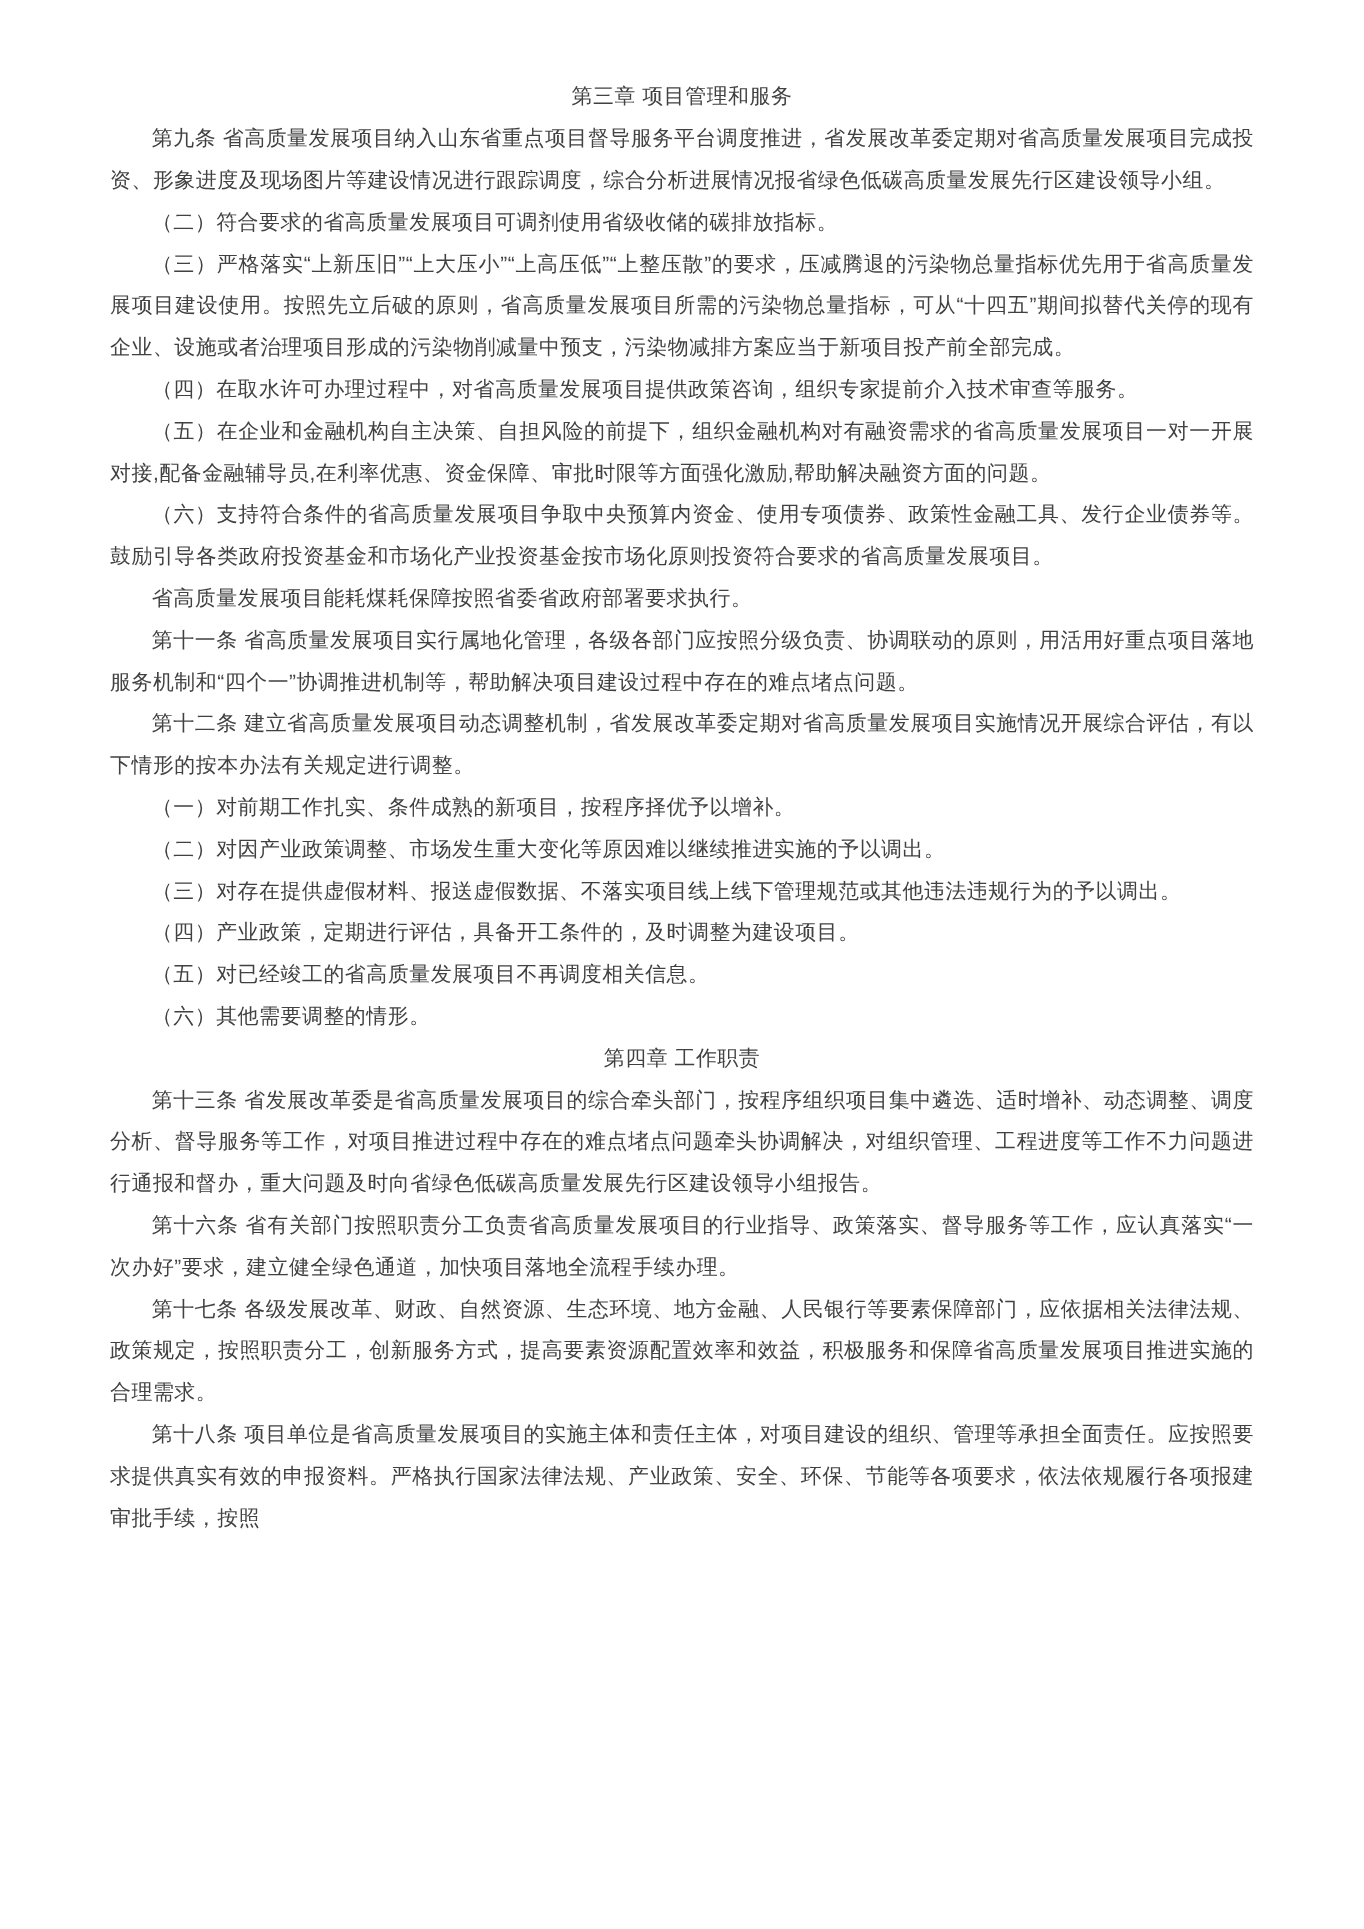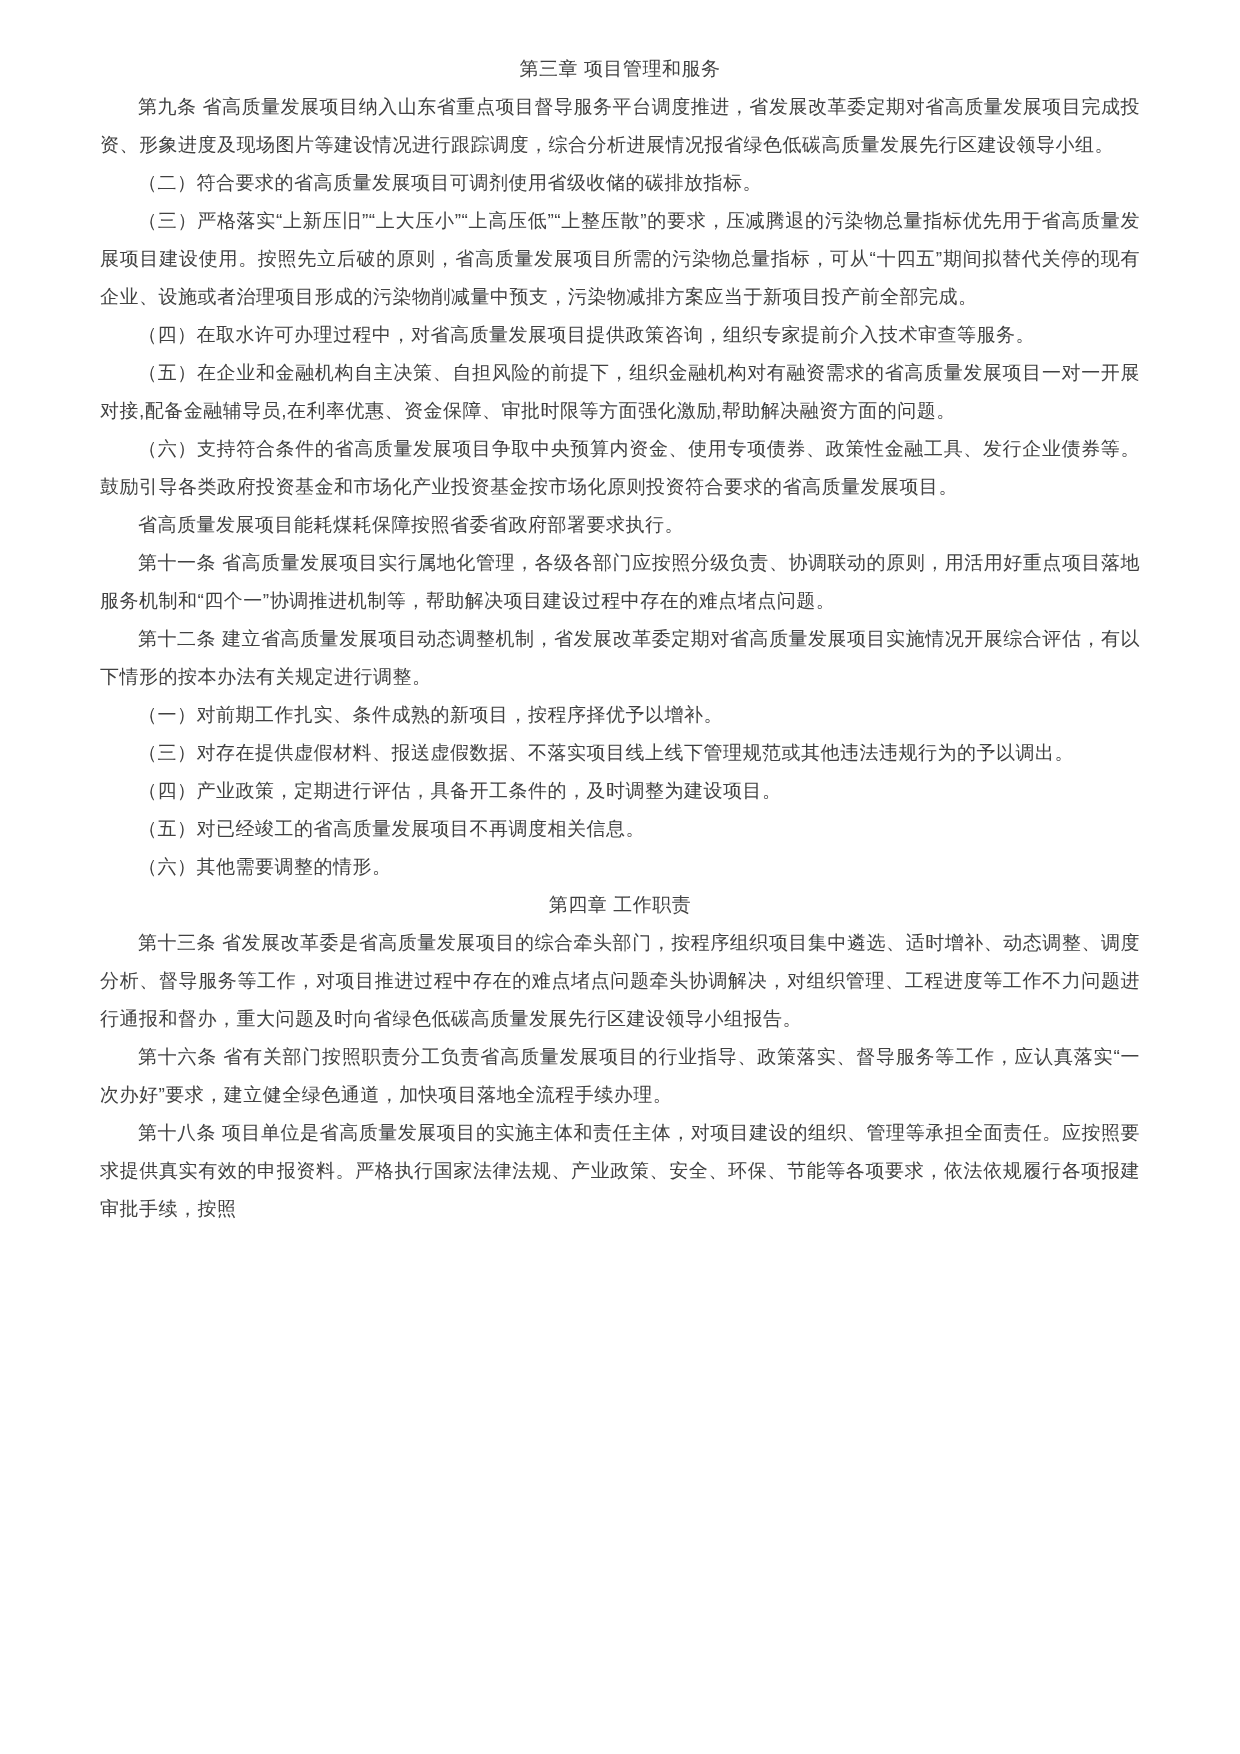--- a/index.html
+++ b/index.html
@@ -11,21 +11,21 @@
     width: 1240px;
     height: 1754px;
     font-family: "Liberation Sans", "DejaVu Sans", sans-serif;
     color: #414141;
     overflow: hidden;
   }
   .page {
     box-sizing: border-box;
     width: 1240px;
     height: 1754px;
-    padding: 50px 100px 0 100px;
+    padding: 70px 100px 0 100px;
     background: #ffffff;
   }
   .para, .heading {
     margin: 0;
     font-size: 19px;
     line-height: 38px;
     font-weight: 400;
     letter-spacing: 0.5px;
   }
   .para {
@@ -46,21 +46,23 @@
   <p class="para">第九条 省高质量发展项目纳入山东省重点项目督导服务平台调度推进，省发展改革委定期对省高质量发展项目完成投资、形象进度及现场图片等建设情况进行跟踪调度，综合分析进展情况报省绿色低碳高质量发展先行区建设领导小组。</p>
   <p class="para">（二）符合要求的省高质量发展项目可调剂使用省级收储的碳排放指标。</p>
   <p class="para">（三）严格落实“上新压旧”“上大压小”“上高压低”“上整压散”的要求，压减腾退的污染物总量指标优先用于省高质量发展项目建设使用。按照先立后破的原则，省高质量发展项目所需的污染物总量指标，可从“十四五”期间拟替代关停的现有企业、设施或者治理项目形成的污染物削减量中预支，污染物减排方案应当于新项目投产前全部完成。</p>
   <p class="para">（四）在取水许可办理过程中，对省高质量发展项目提供政策咨询，组织专家提前介入技术审查等服务。</p>
   <p class="para">（五）在企业和金融机构自主决策、自担风险的前提下，组织金融机构对有融资需求的省高质量发展项目一对一开展对接,配备金融辅导员,在利率优惠、资金保障、审批时限等方面强化激励,帮助解决融资方面的问题。</p>
   <p class="para">（六）支持符合条件的省高质量发展项目争取中央预算内资金、使用专项债券、政策性金融工具、发行企业债券等。鼓励引导各类政府投资基金和市场化产业投资基金按市场化原则投资符合要求的省高质量发展项目。</p>
   <p class="para">省高质量发展项目能耗煤耗保障按照省委省政府部署要求执行。</p>
   <p class="para">第十一条 省高质量发展项目实行属地化管理，各级各部门应按照分级负责、协调联动的原则，用活用好重点项目落地服务机制和“四个一”协调推进机制等，帮助解决项目建设过程中存在的难点堵点问题。</p>
   <p class="para">第十二条 建立省高质量发展项目动态调整机制，省发展改革委定期对省高质量发展项目实施情况开展综合评估，有以下情形的按本办法有关规定进行调整。</p>
   <p class="para">（一）对前期工作扎实、条件成熟的新项目，按程序择优予以增补。</p>
+  <p class="para">（二）对因产业政策调整、市场发生重大变化等原因难以继续推进实施的予以调出。</p>
   <p class="para">（三）对存在提供虚假材料、报送虚假数据、不落实项目线上线下管理规范或其他违法违规行为的予以调出。</p>
   <p class="para">（四）产业政策，定期进行评估，具备开工条件的，及时调整为建设项目。</p>
   <p class="para">（五）对已经竣工的省高质量发展项目不再调度相关信息。</p>
   <p class="para">（六）其他需要调整的情形。</p>
   <p class="heading">第四章 工作职责</p>
   <p class="para">第十三条 省发展改革委是省高质量发展项目的综合牵头部门，按程序组织项目集中遴选、适时增补、动态调整、调度分析、督导服务等工作，对项目推进过程中存在的难点堵点问题牵头协调解决，对组织管理、工程进度等工作不力问题进行通报和督办，重大问题及时向省绿色低碳高质量发展先行区建设领导小组报告。</p>
   <p class="para">第十六条 省有关部门按照职责分工负责省高质量发展项目的行业指导、政策落实、督导服务等工作，应认真落实“一次办好”要求，建立健全绿色通道，加快项目落地全流程手续办理。</p>
+  <p class="para">第十七条 各级发展改革、财政、自然资源、生态环境、地方金融、人民银行等要素保障部门，应依据相关法律法规、政策规定，按照职责分工，创新服务方式，提高要素资源配置效率和效益，积极服务和保障省高质量发展项目推进实施的合理需求。</p>
   <p class="para">第十八条 项目单位是省高质量发展项目的实施主体和责任主体，对项目建设的组织、管理等承担全面责任。应按照要求提供真实有效的申报资料。严格执行国家法律法规、产业政策、安全、环保、节能等各项要求，依法依规履行各项报建审批手续，按照</p>
 </div>
 
 </body></html>

